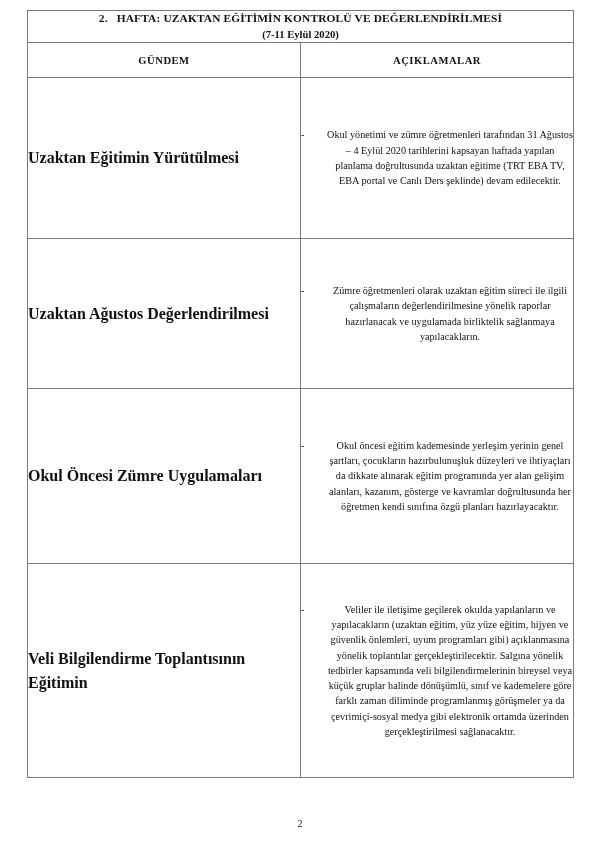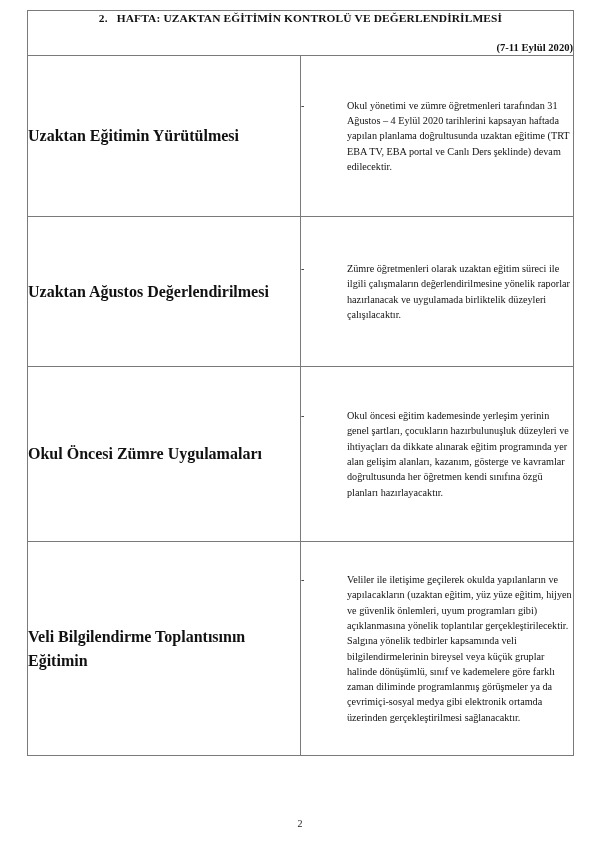--- a/index.html
+++ b/index.html
@@ -56,23 +56,22 @@
     color: #111111;
     white-space: nowrap;
   }
   .title-num {
     margin-right: 9px;
   }
   .title-line2 {
     font-weight: bold;
     font-size: 10.6px;
     line-height: 1.3;
-    margin-top: 16px;
-    color: #111111;
-    text-align: right;
+    margin-top: 3px;
+    color: #111111;
   }
 
   
   .col-head {
     text-align: center;
     font-weight: bold;
     font-size: 10.6px;
     letter-spacing: 0.5px;
     height: 34px;
     padding: 6px 4px;
@@ -103,23 +102,22 @@
     width: 26px;
     font-size: 10.2px;
     line-height: 1.5;
     color: #111111;
     padding-top: 0px;
   }
   .bullet-text {
     flex: 1 1 auto;
     font-size: 10.2px;
     line-height: 1.5;
-    text-align: left;
-    color: #111111;
-    margin-left: 20px;
+    text-align: center;
+    color: #111111;
   }
 
   
   tr.row-1 td { height: 160px; }
   tr.row-2 td { height: 149px; }
   tr.row-3 td { height: 174px; }
   tr.row-4 td { height: 213px; }
 
   
   .page-number {
@@ -140,37 +138,41 @@
   <table class="doc-table">
     <tbody>
 
       <tr>
         <td class="title-cell" colspan="2">
           <div class="title-line1"><span class="title-num">2.</span><span>HAFTA: UZAKTAN EĞİTİMİN KONTROLÜ VE DEĞERLENDİRİLMESİ</span></div>
           <div class="title-line2">(7-11 Eylül 2020)</div>
         </td>
       </tr>
 
+      <tr>
+        <td class="col-head">GÜNDEM</td>
+        <td class="col-head">AÇIKLAMALAR</td>
+      </tr>
 
       <tr class="row-1">
         <td class="cell-agenda">Uzaktan Eğitimin Yürütülmesi</td>
         <td class="cell-desc">
           <div class="bullet-row">
             <span class="bullet-dash">-</span>
             <span class="bullet-text">Okul yönetimi ve zümre öğretmenleri tarafından 31 Ağustos – 4 Eylül 2020 tarihlerini kapsayan haftada yapılan planlama doğrultusunda uzaktan eğitime (TRT EBA TV, EBA portal ve Canlı Ders şeklinde) devam edilecektir.</span>
           </div>
         </td>
       </tr>
 
       <tr class="row-2">
         <td class="cell-agenda">Uzaktan Ağustos Değerlendirilmesi</td>
         <td class="cell-desc">
           <div class="bullet-row">
             <span class="bullet-dash">-</span>
-            <span class="bullet-text">Zümre öğretmenleri olarak uzaktan eğitim süreci ile ilgili çalışmaların değerlendirilmesine yönelik raporlar hazırlanacak ve uygulamada birliktelik düzeyleri çalışılacaktır.</span>
+            <span class="bullet-text">Zümre öğretmenleri olarak uzaktan eğitim süreci ile ilgili çalışmaların değerlendirilmesine yönelik raporlar hazırlanacak ve uygulamada birliktelik sağlanmaya yapılacakların.</span>
           </div>
         </td>
       </tr>
 
       <tr class="row-3">
         <td class="cell-agenda">Okul Öncesi Zümre Uygulamaları</td>
         <td class="cell-desc">
           <div class="bullet-row">
             <span class="bullet-dash">-</span>
             <span class="bullet-text">Okul öncesi eğitim kademesinde yerleşim yerinin genel şartları, çocukların hazırbulunuşluk düzeyleri ve ihtiyaçları da dikkate alınarak eğitim programında yer alan gelişim alanları, kazanım, gösterge ve kavramlar doğrultusunda her öğretmen kendi sınıfına özgü planları hazırlayacaktır.</span>

